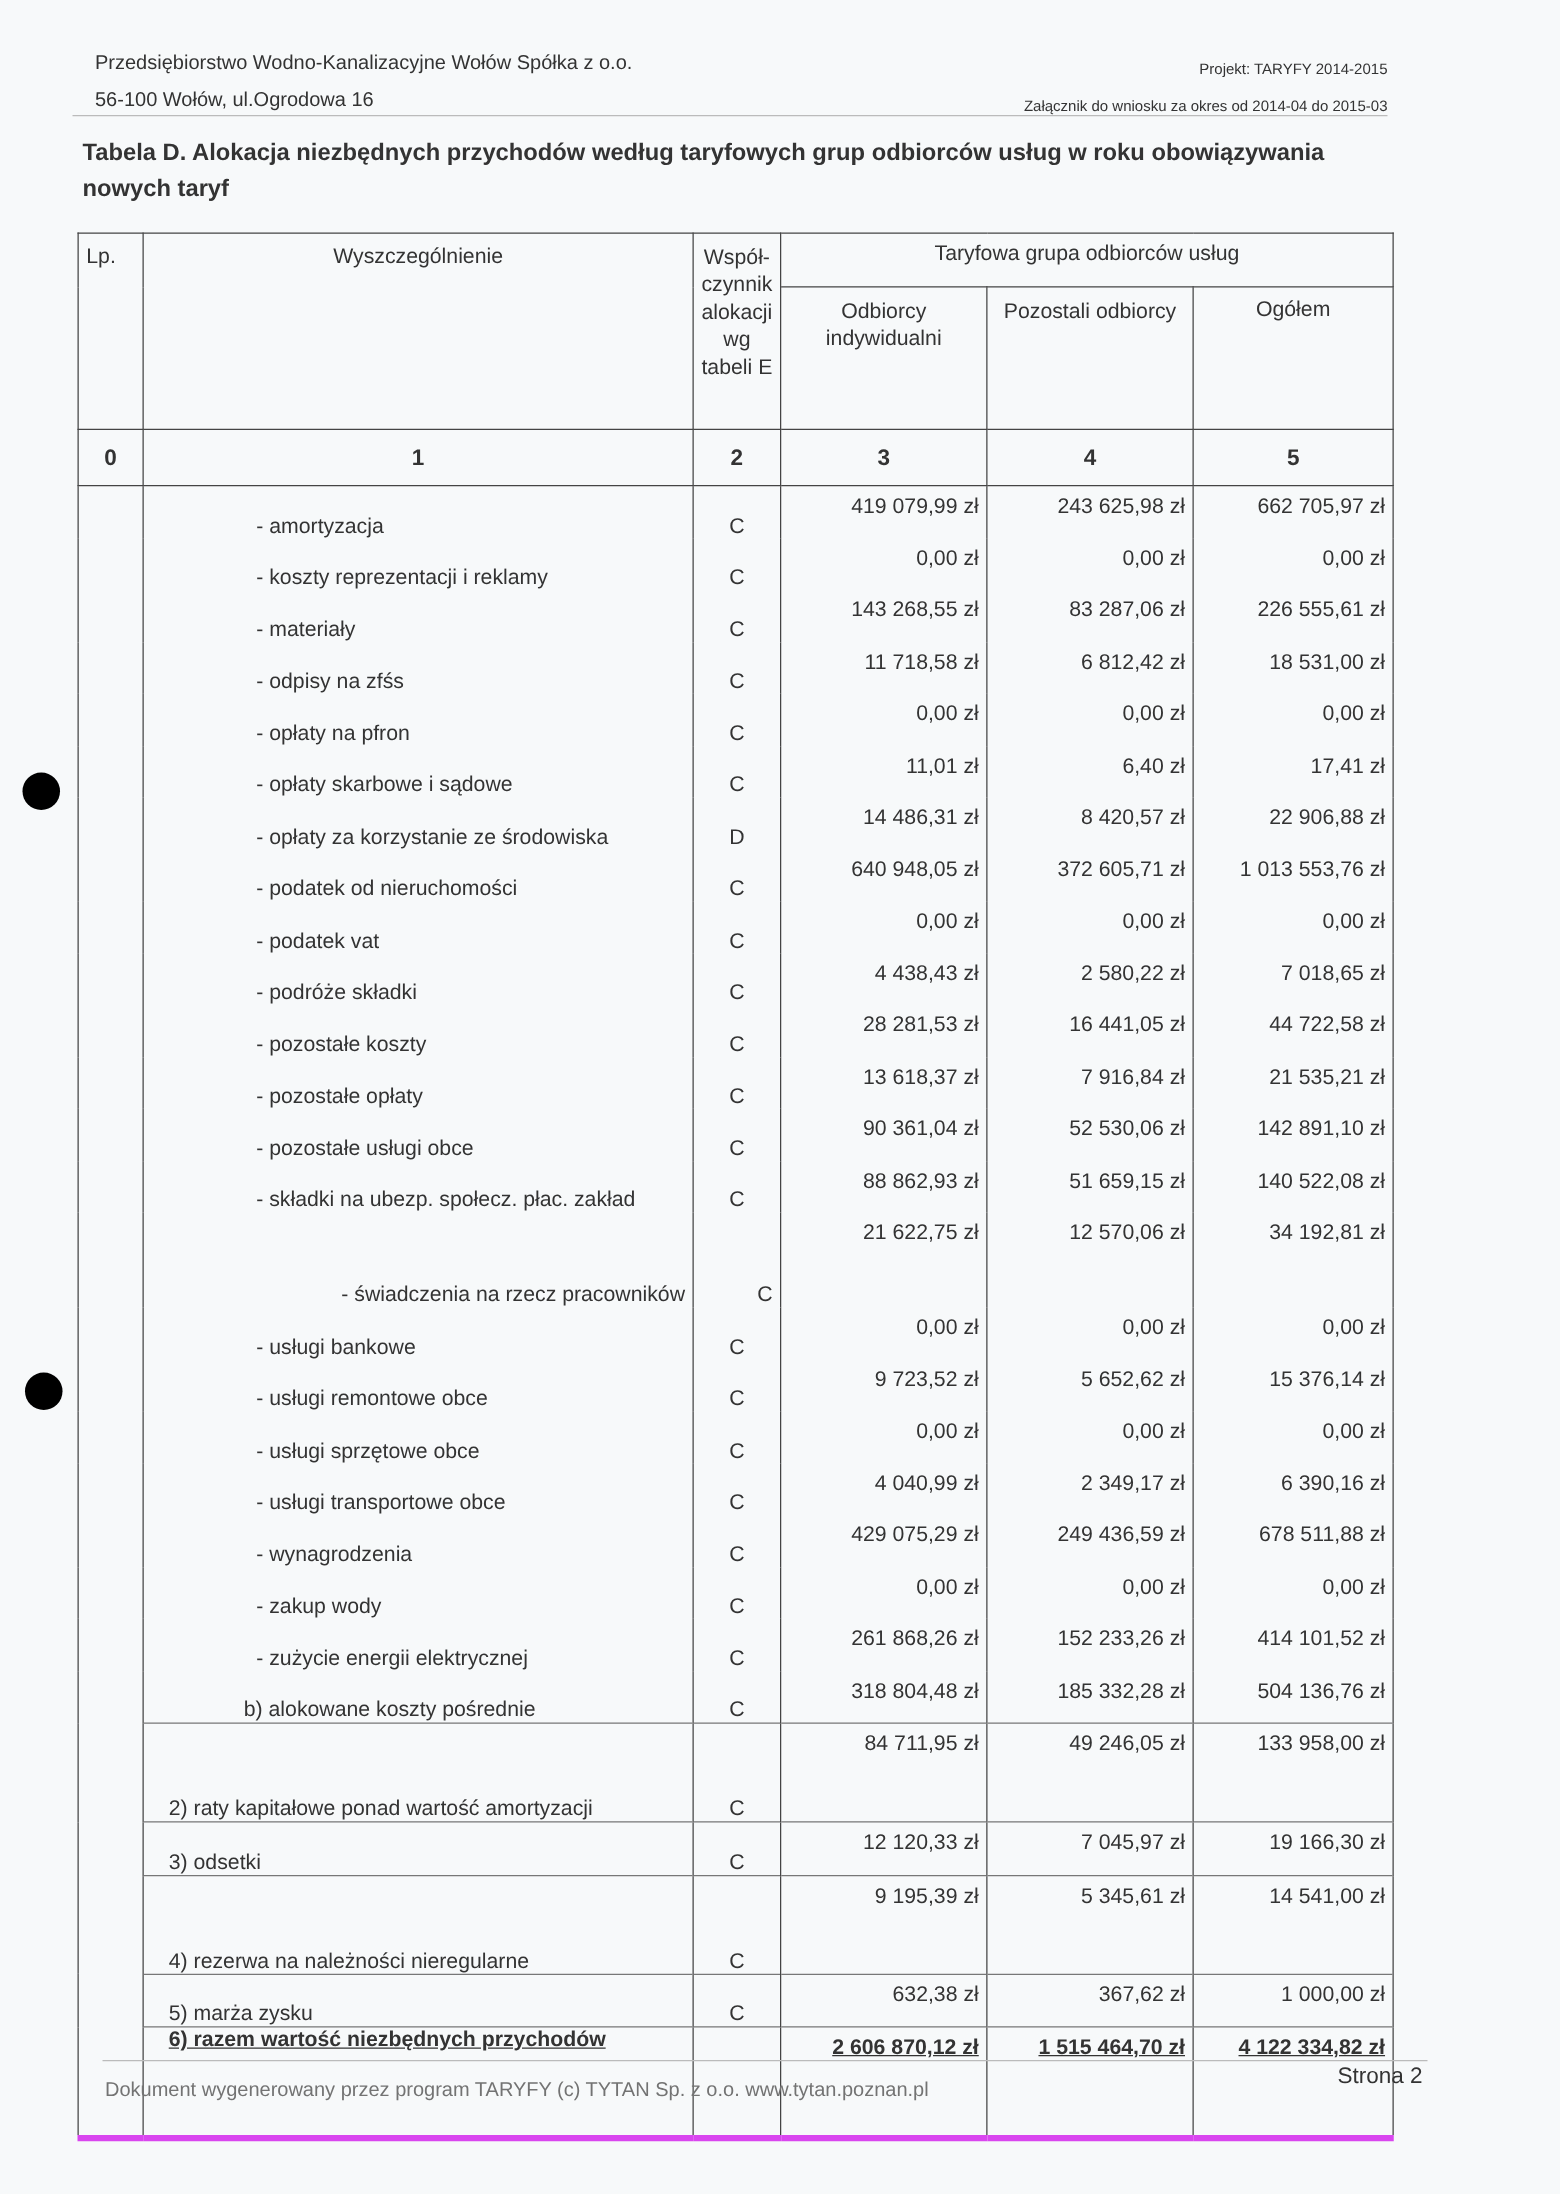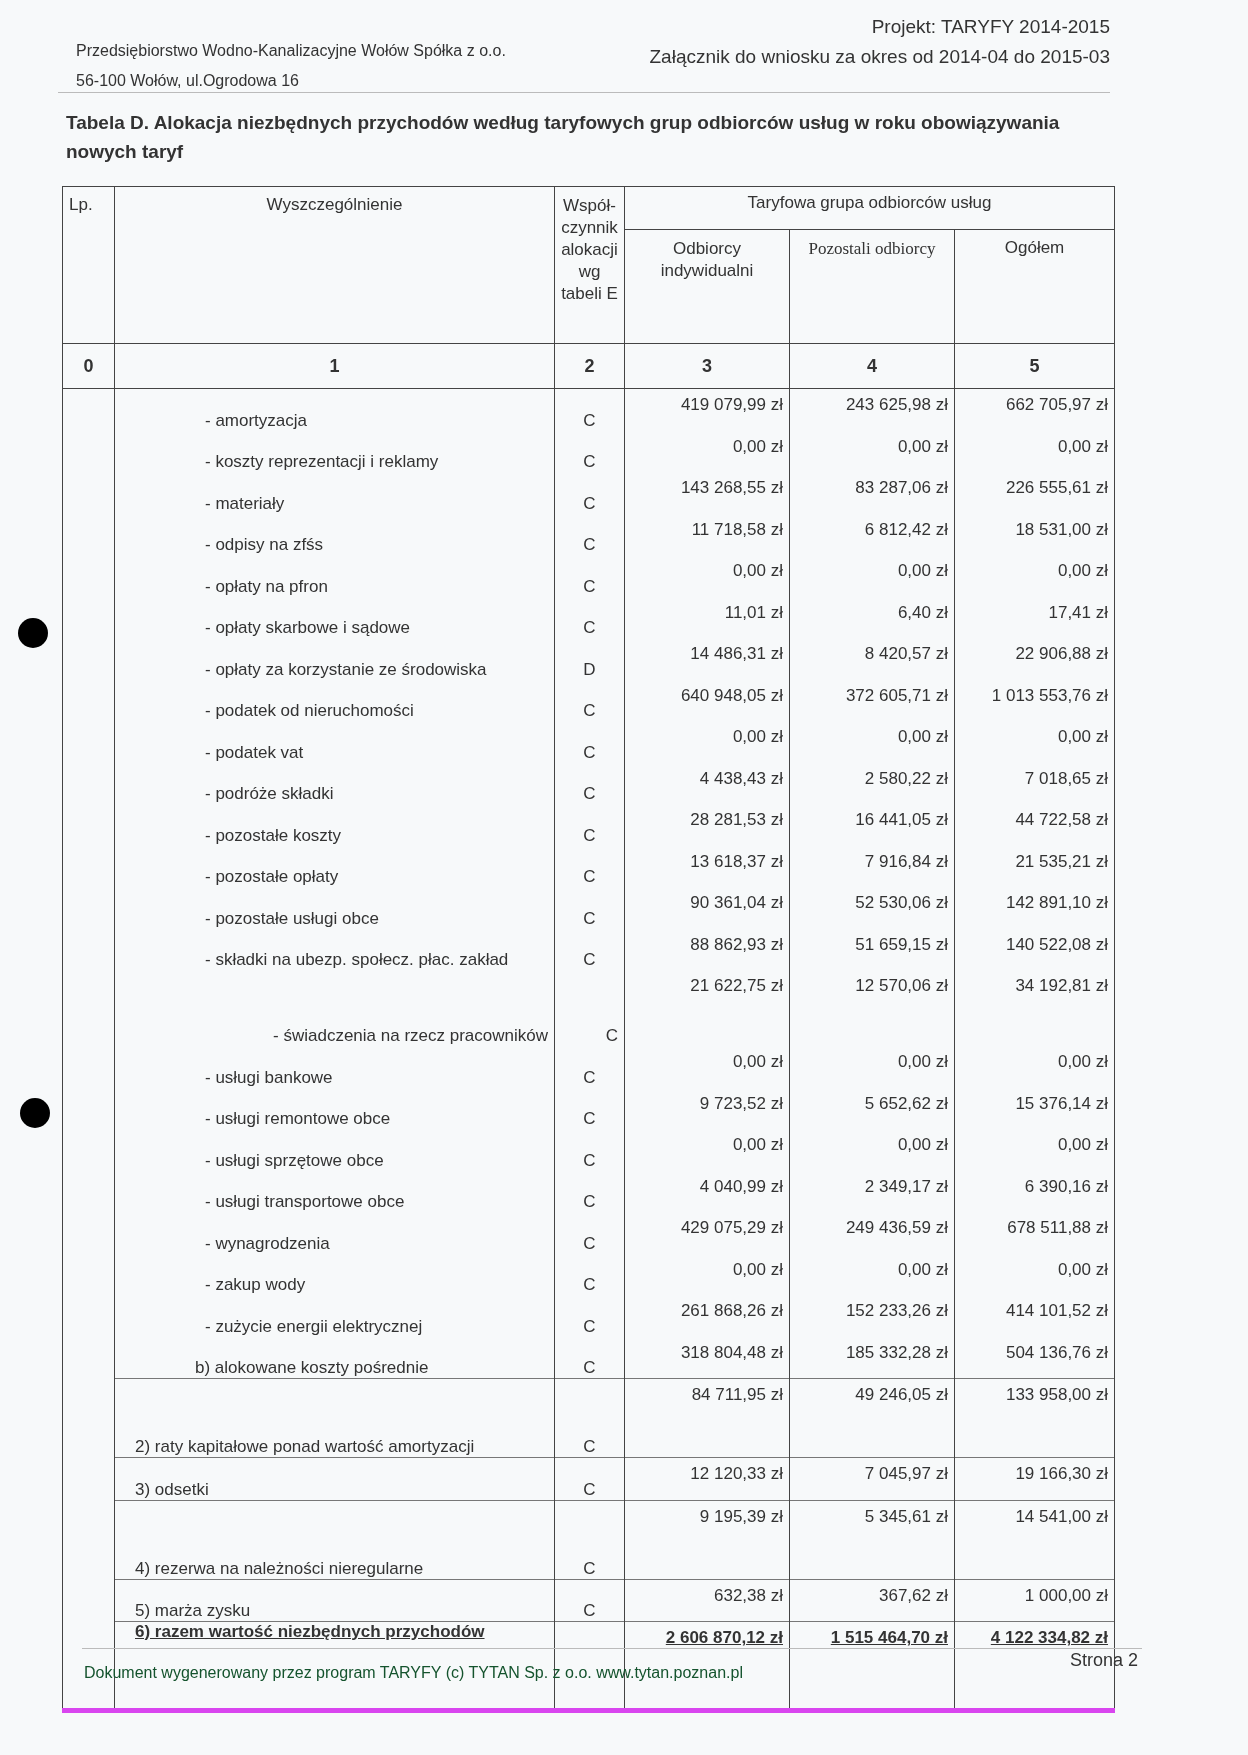--- a/index.html
+++ b/index.html
@@ -1,19 +1,19 @@
 <!DOCTYPE html>
 <html><head>
 <meta charset="utf-8">
 <style>
   html, body { margin:0; padding:0; }
   body { width:1248px; height:1755px; background:#f7f9fa; position:relative; overflow:hidden;
          font-family:"Liberation Sans", sans-serif; color:#222; }
   .hdr-left { position:absolute; left:76px; top:36px; font-size:16px; color:#333; line-height:30px; }
-  .hdr-right { position:absolute; right:138px; top:12px; font-size:19px; color:#333; line-height:30px; text-align:right;margin-left:40px; }
+  .hdr-right { position:absolute; right:138px; top:40px; font-size:12px; color:#333; line-height:30px; text-align:right;margin-left:40px; }
   .hdr-line { position:absolute; left:58px; width:1052px; top:92px; border-top:1px solid #bbb; }
   .punch { position:absolute; width:30px; height:30px; border-radius:50%; background:#000; }
   .title { position:absolute; left:66px; top:108px; font-size:19px; font-weight:bold; color:#333; line-height:29px; width:1060px; }
   table { position:absolute; left:62px; top:186px; border-collapse:collapse; width:949px; table-layout:fixed; font-size:17px; color:#333; }
   td, th { border:1px solid #444; padding:0 6px; }
   th { font-weight:normal; vertical-align:top; }
   col.c0{width:52px} col.c1{width:440px} col.c2{width:70px} col.c3{width:165px} col.c4{width:165px} col.c5{width:160px}
   .numrow td { font-weight:bold; text-align:center; height:44px; font-size:18px; }
   .body td { border-top:none; border-bottom:none; height:35.5px; vertical-align:bottom; }
   .body td.lp { border-bottom:none; }
@@ -21,21 +21,21 @@
   .body td.sub { padding-left:90px; }
   .body td.subb { padding-left:80px; }
   .body td.coef { text-align:center; }
   .body td.amt { text-align:right; vertical-align:top; padding-top:6px; }
   .body tr.sep td.desc, .body tr.sep td.coef, .body tr.sep td.amt { border-top:1px solid #777; }
   .body tr.tall td { height:72px; }
   .body tr.gap td { height:70px;text-align:right; }
   .body tr.total td { font-weight:bold; vertical-align:top; height:80px; }
   .body tr.last td { border-bottom:5px solid #d946ef;text-decoration:underline; }
   .footer-line { position:absolute; left:82px; width:1060px; top:1648px; border-top:1px solid #bbb; }
-  .footer { position:absolute; left:84px; top:1664px; font-size:16px; color:#14532d; }
+  .footer { position:absolute; left:84px; top:1664px; font-size:16px; color:#737373; }
   .page { position:absolute; right:110px; top:1650px; font-size:18px; color:#333; }
 </style>
 </head>
 <body>
 
 <div class="hdr-left">
   <div>Przedsiębiorstwo Wodno-Kanalizacyjne Wołów Spółka z o.o.</div>
   <div>56-100 Wołów, ul.Ogrodowa 16</div>
 </div>
 <div class="hdr-right">
@@ -60,21 +60,21 @@
     </colgroup>
   <thead>
     <tr>
       <th rowspan="2" style="height:148px; text-align:left; padding-top:8px;">Lp.</th>
       <th rowspan="2" style="padding-top:8px;">Wyszczególnienie</th>
       <th rowspan="2" style="padding:8px 2px 0 2px; line-height:22px;">Współ-czynnik alokacji wg tabeli E</th>
       <th colspan="3" style="height:36px; padding-top:6px;">Taryfowa grupa odbiorców usług</th>
     </tr>
     <tr>
       <th style="padding-top:8px; line-height:22px;">Odbiorcy indywidualni</th>
-      <th style="padding-top:8px; line-height:22px;font-family:Liberation Serif, serif;">Pozostali odbiorcy</th>
+      <th style="padding-top:8px; line-height:22px;">Pozostali odbiorcy</th>
       <th style="padding-top:8px;">Ogółem</th>
     </tr>
     <tr class="numrow">
       <td>0</td>
       <td>1</td>
       <td>2</td>
       <td>3</td>
       <td>4</td>
       <td>5</td>
     </tr>

